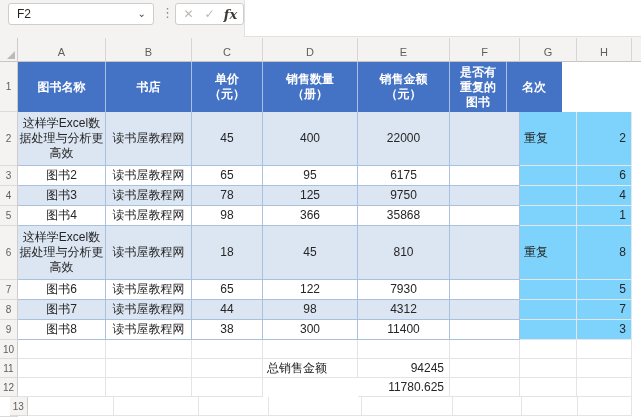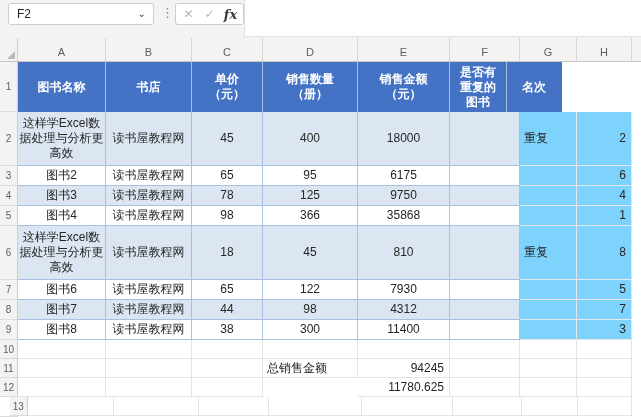--- a/index.html
+++ b/index.html
@@ -103,21 +103,21 @@
 图书</div>
           <div class="cell hdr last" style="width: 55px;">名次</div>
           <div class="cell blank" style="width: 9px;"></div>
         </div>
         <div class="row" style="height: 54px;">
           <div class="rowhead">2</div>
           <div class="cell tbl band" style="width: 88px;">这样学Excel数据处理与分析更高效</div>
           <div class="cell tbl band" style="width: 86px;">读书屋教程网</div>
           <div class="cell tbl band" style="width: 71px;">45</div>
           <div class="cell tbl band" style="width: 95px;">400</div>
-          <div class="cell tbl band" style="width: 92px;">18000</div>
+          <div class="cell tbl band" style="width: 92px;">22000</div>
           <div class="cell tbl band" style="width: 70px;"></div>
           <div class="cell out al" style="width: 57px;">重复</div>
           <div class="cell out ar" style="width: 55px;">2</div>
           <div class="cell blank" style="width: 9px;"></div>
         </div>
         <div class="row" style="height: 20px;">
           <div class="rowhead">3</div>
           <div class="cell tbl" style="width: 88px;">图书2</div>
           <div class="cell tbl" style="width: 86px;">读书屋教程网</div>
           <div class="cell tbl" style="width: 71px;">65</div>

